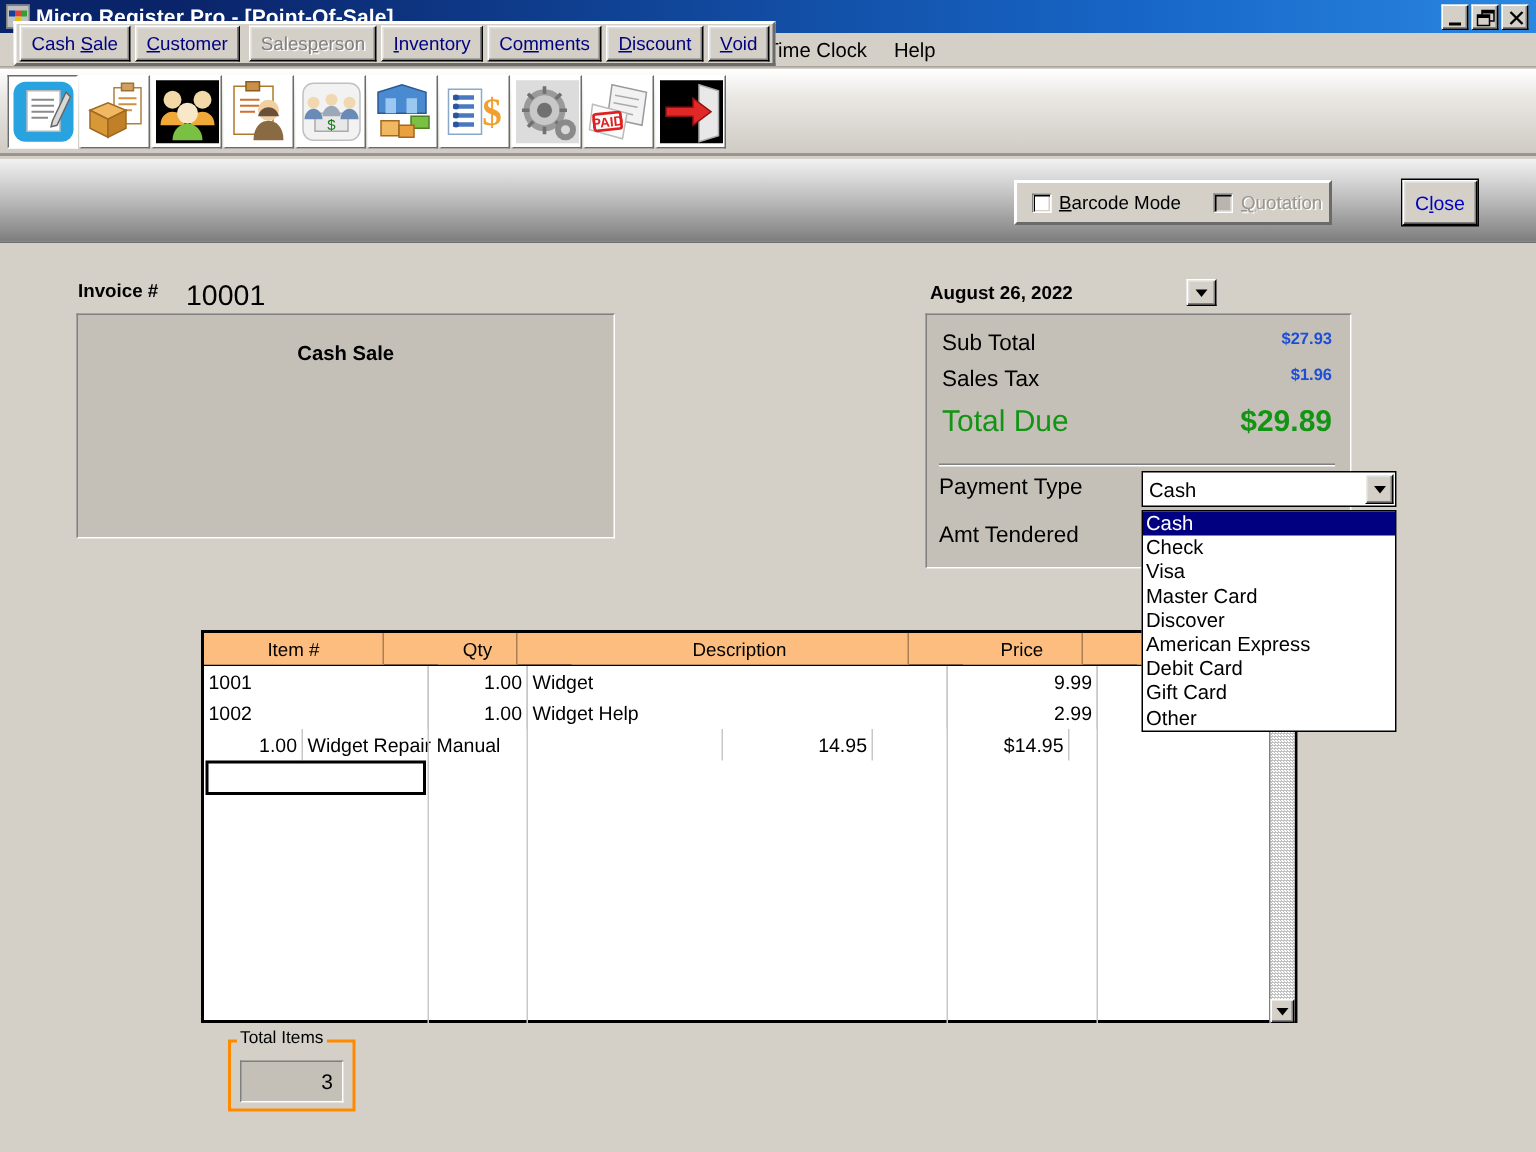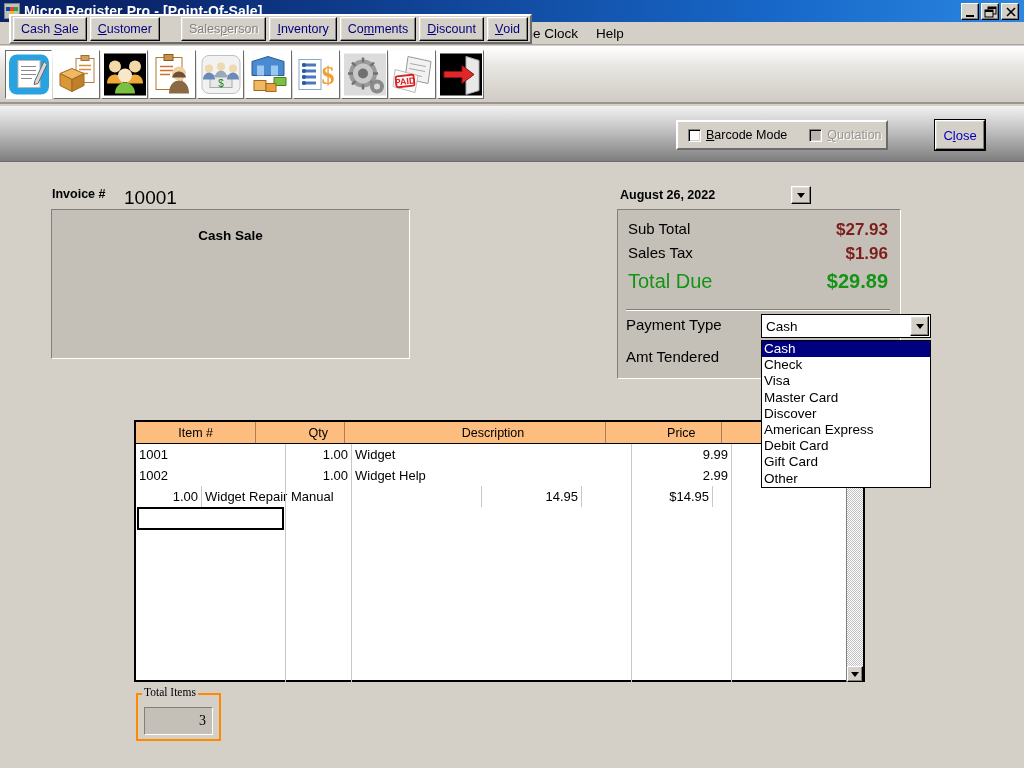--- a/index.html
+++ b/index.html
@@ -140,21 +140,21 @@
   .arrow-dn { width: 0; height: 0; border-left: 4px solid transparent; border-right: 4px solid transparent; border-top: 5px solid #000; }
 
   .totals-panel {
     position: absolute; left: 617px; top: 209px; width: 284px; height: 170px;
     background: #c4c0b8;
     border-top: 1px solid #808080; border-left: 1px solid #808080;
     border-right: 1px solid #ffffff; border-bottom: 1px solid #ffffff;
   }
   .trow { position: absolute; left: 10px; right: 12px; display: flex; justify-content: space-between; }
   .trow .k { font-size: 15px; color: #000; }
-  .trow .v { font-size: 17px; color: #7f1d1d; font-weight: bold; }
+  .trow .v { font-size: 11px; color: #1d4ed8; font-weight: bold; }
   .trow.big .k { font-size: 20px; color: #149414; font-weight: normal; }
   .trow.big .v { font-size: 20px; color: #149414; font-weight: bold; }
   .sep { position: absolute; left: 8px; right: 10px; top: 99px; height: 2px; border-top: 1px solid #808080; border-bottom: 1px solid #ffffff; }
   .pt-lbl { position: absolute; left: 626px; top: 316px; font-size: 15px; color: #000; }
   .at-lbl { position: absolute; left: 626px; top: 348px; font-size: 15px; color: #000; }
 
   .combo {
     position: absolute; left: 761px; top: 314px; width: 170px; height: 24px; background: #ffffff;
     border: 1px solid #000000; display: flex; align-items: center;
   }
@@ -202,22 +202,22 @@
   .gscroll .dn {
     position: absolute; bottom: 0; left: 0; width: 16px; height: 16px; background: #d4d0c8;
     border-top: 1px solid #ffffff; border-left: 1px solid #ffffff;
     border-right: 1px solid #000000; border-bottom: 1px solid #000000;
     box-shadow: inset -1px -1px 0 #808080;
     display: flex; align-items: center; justify-content: center; cursor: default;
   }
 
   
   .ti-group {
-    position: absolute; left: 136px; top: 693px; width: 85px; height: 48px;
-    border: 2px solid #ff8a00; background: transparent; font-family: Liberation Serif, serif;
+    position: absolute; left: 152px; top: 693px; width: 85px; height: 48px;
+    border: 2px solid #ff8a00; background: transparent;
   }
   .ti-legend {
     position: absolute; left: 4px; top: -9px; background: #d4d0c8; padding: 0 2px;
     font-size: 11.5px; color: #000;
   }
   .ti-box {
     position: absolute; left: 6px; top: 12px; width: 69px; height: 28px; background: #c4c0b8;
     border-top: 1px solid #808080; border-left: 1px solid #808080;
     border-right: 1px solid #ffffff; border-bottom: 1px solid #ffffff;
     display: flex; align-items: center; justify-content: flex-end; padding-right: 6px;
@@ -388,21 +388,21 @@
         <path d="M4 18 L22 18 L22 12 L34 21 L22 30 L22 24 L4 24Z" fill="#e02828" stroke="#901010"></path>
       </svg>
     </div>
   </div>
 
   <div class="actionbar"></div>
 
   <div class="btngroup">
     <div class="w95btn">Cash&nbsp;<u>S</u>ale</div>
     <div class="w95btn" style="margin-left:3px;"><u>C</u>ustomer</div>
-    <div class="w95btn disabled" style="margin-left:21px;">Sales<u>p</u>erson</div>
+    <div class="w95btn disabled" style="margin-left:6px;">Sales<u>p</u>erson</div>
     <div class="w95btn" style="margin-left:3px;"><u>I</u>nventory</div>
     <div class="w95btn" style="margin-left:3px;">Co<u>m</u>ments</div>
     <div class="w95btn" style="margin-left:3px;"><u>D</u>iscount</div>
     <div class="w95btn" style="margin-left:3px;"><u>V</u>oid</div>
   </div>
 
   <div class="optgroup">
     <div class="chkwrap">
       <div class="chkbox"></div>
       <div class="chklbl"><u>B</u>arcode Mode</div>

